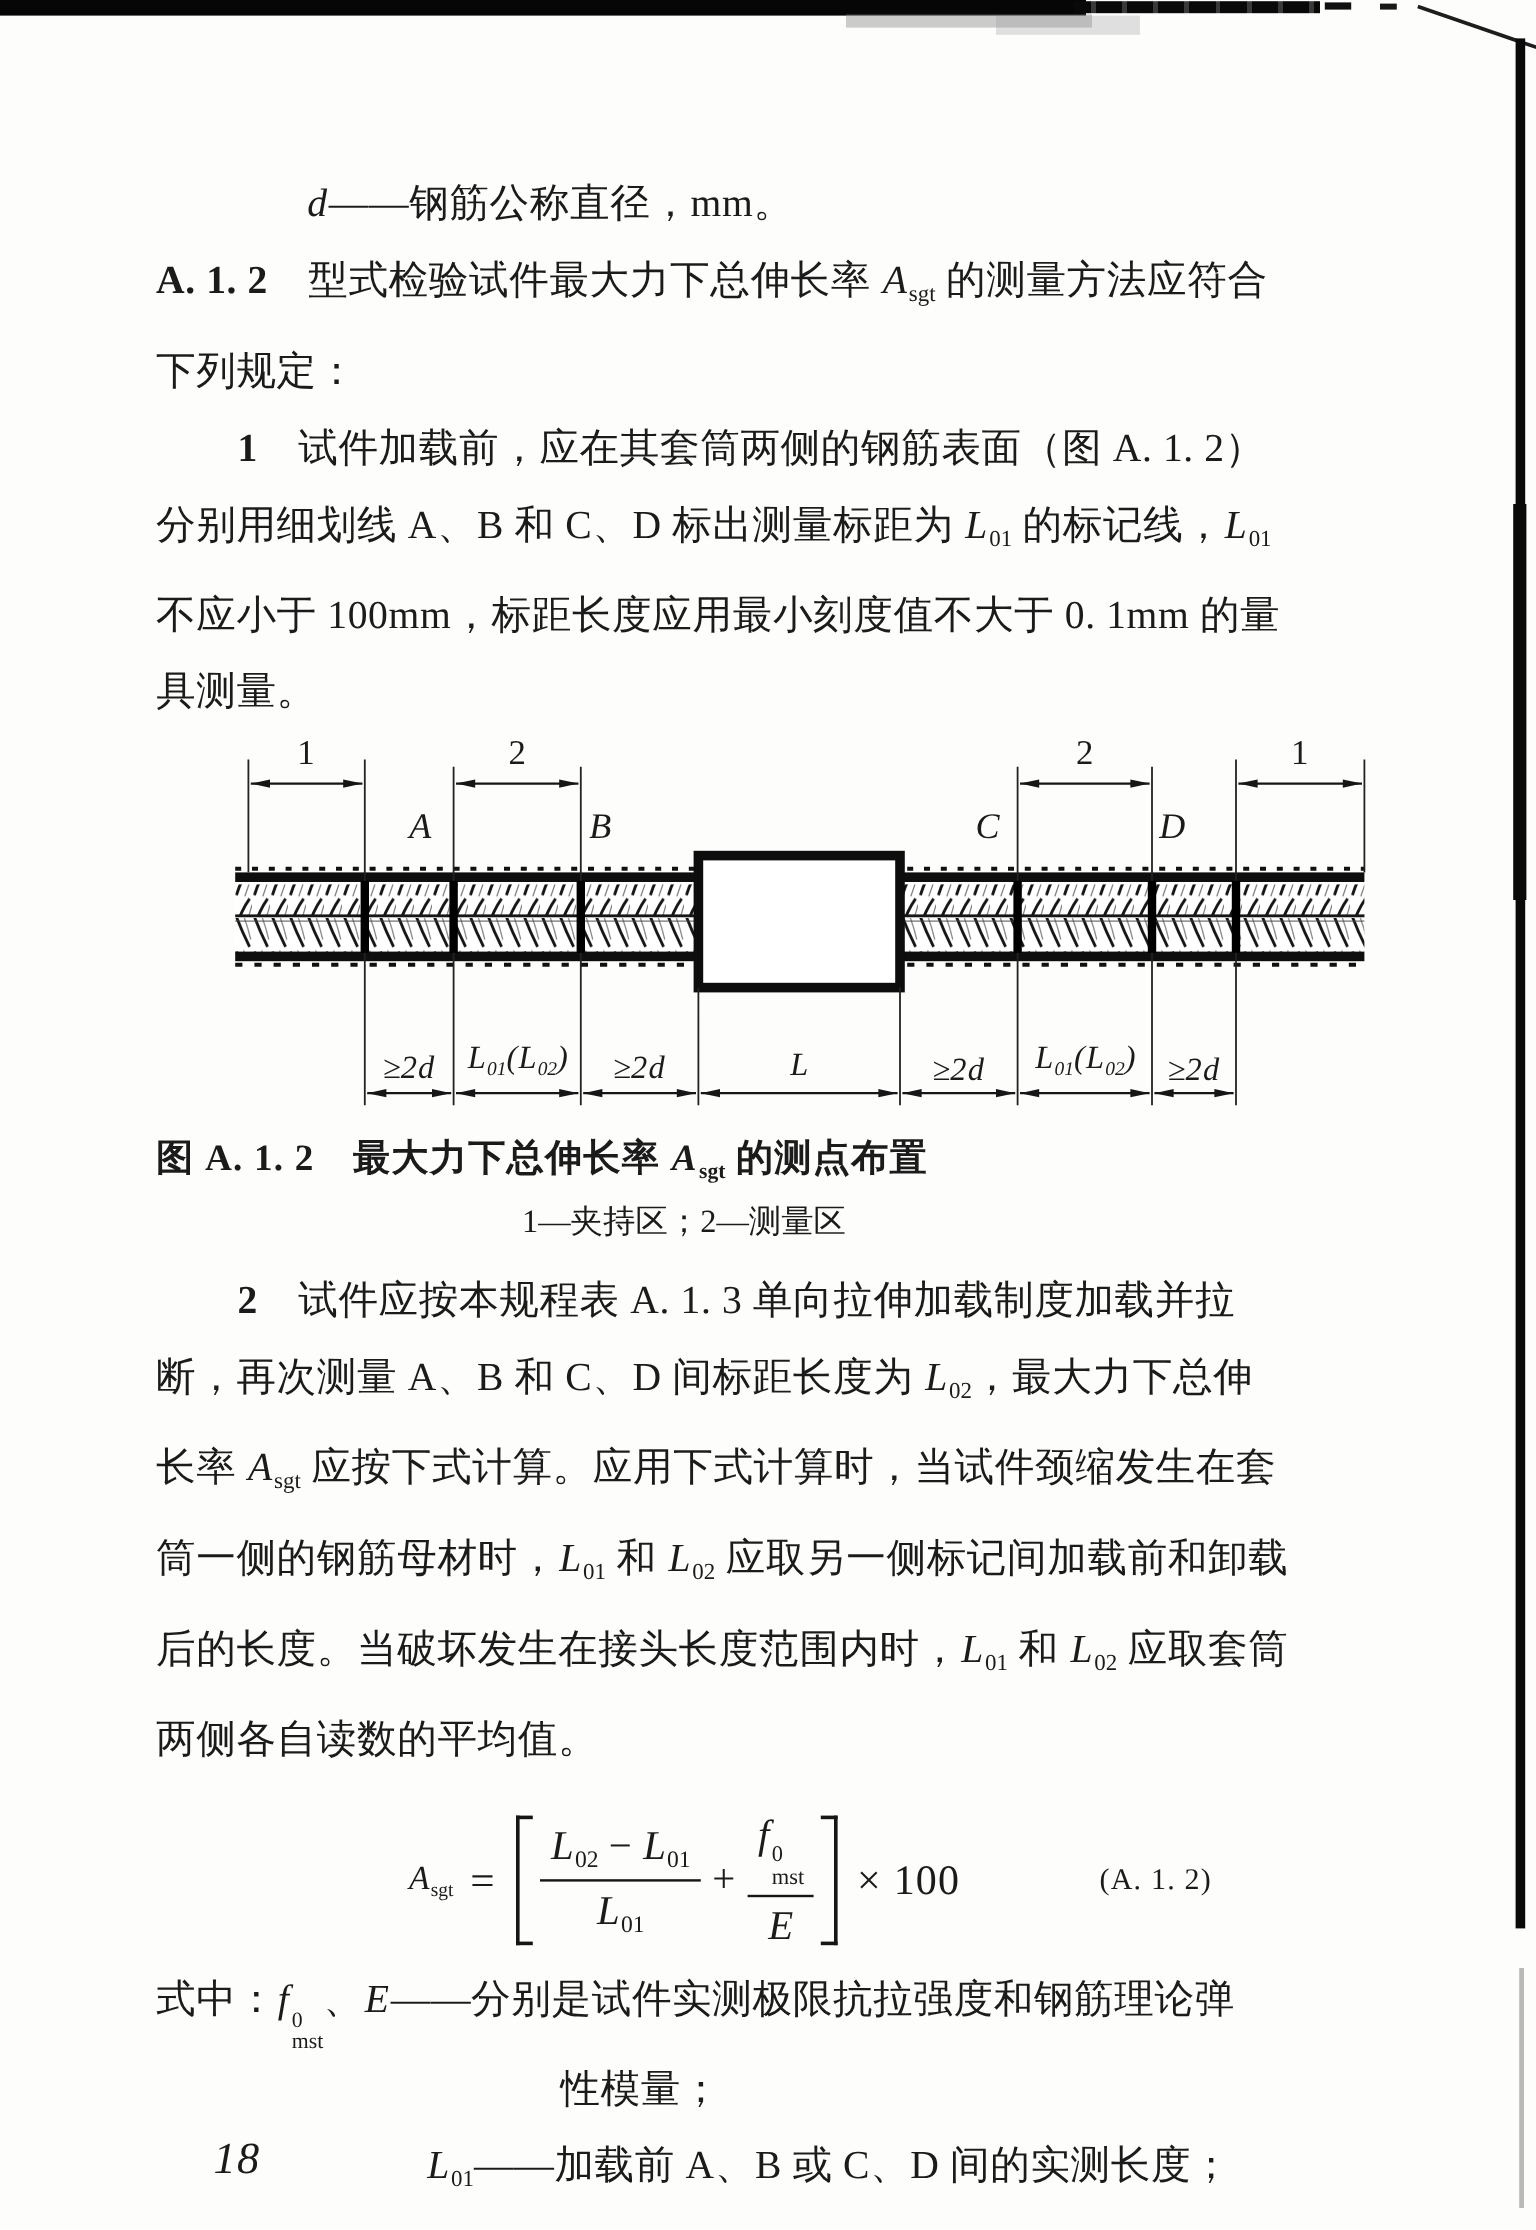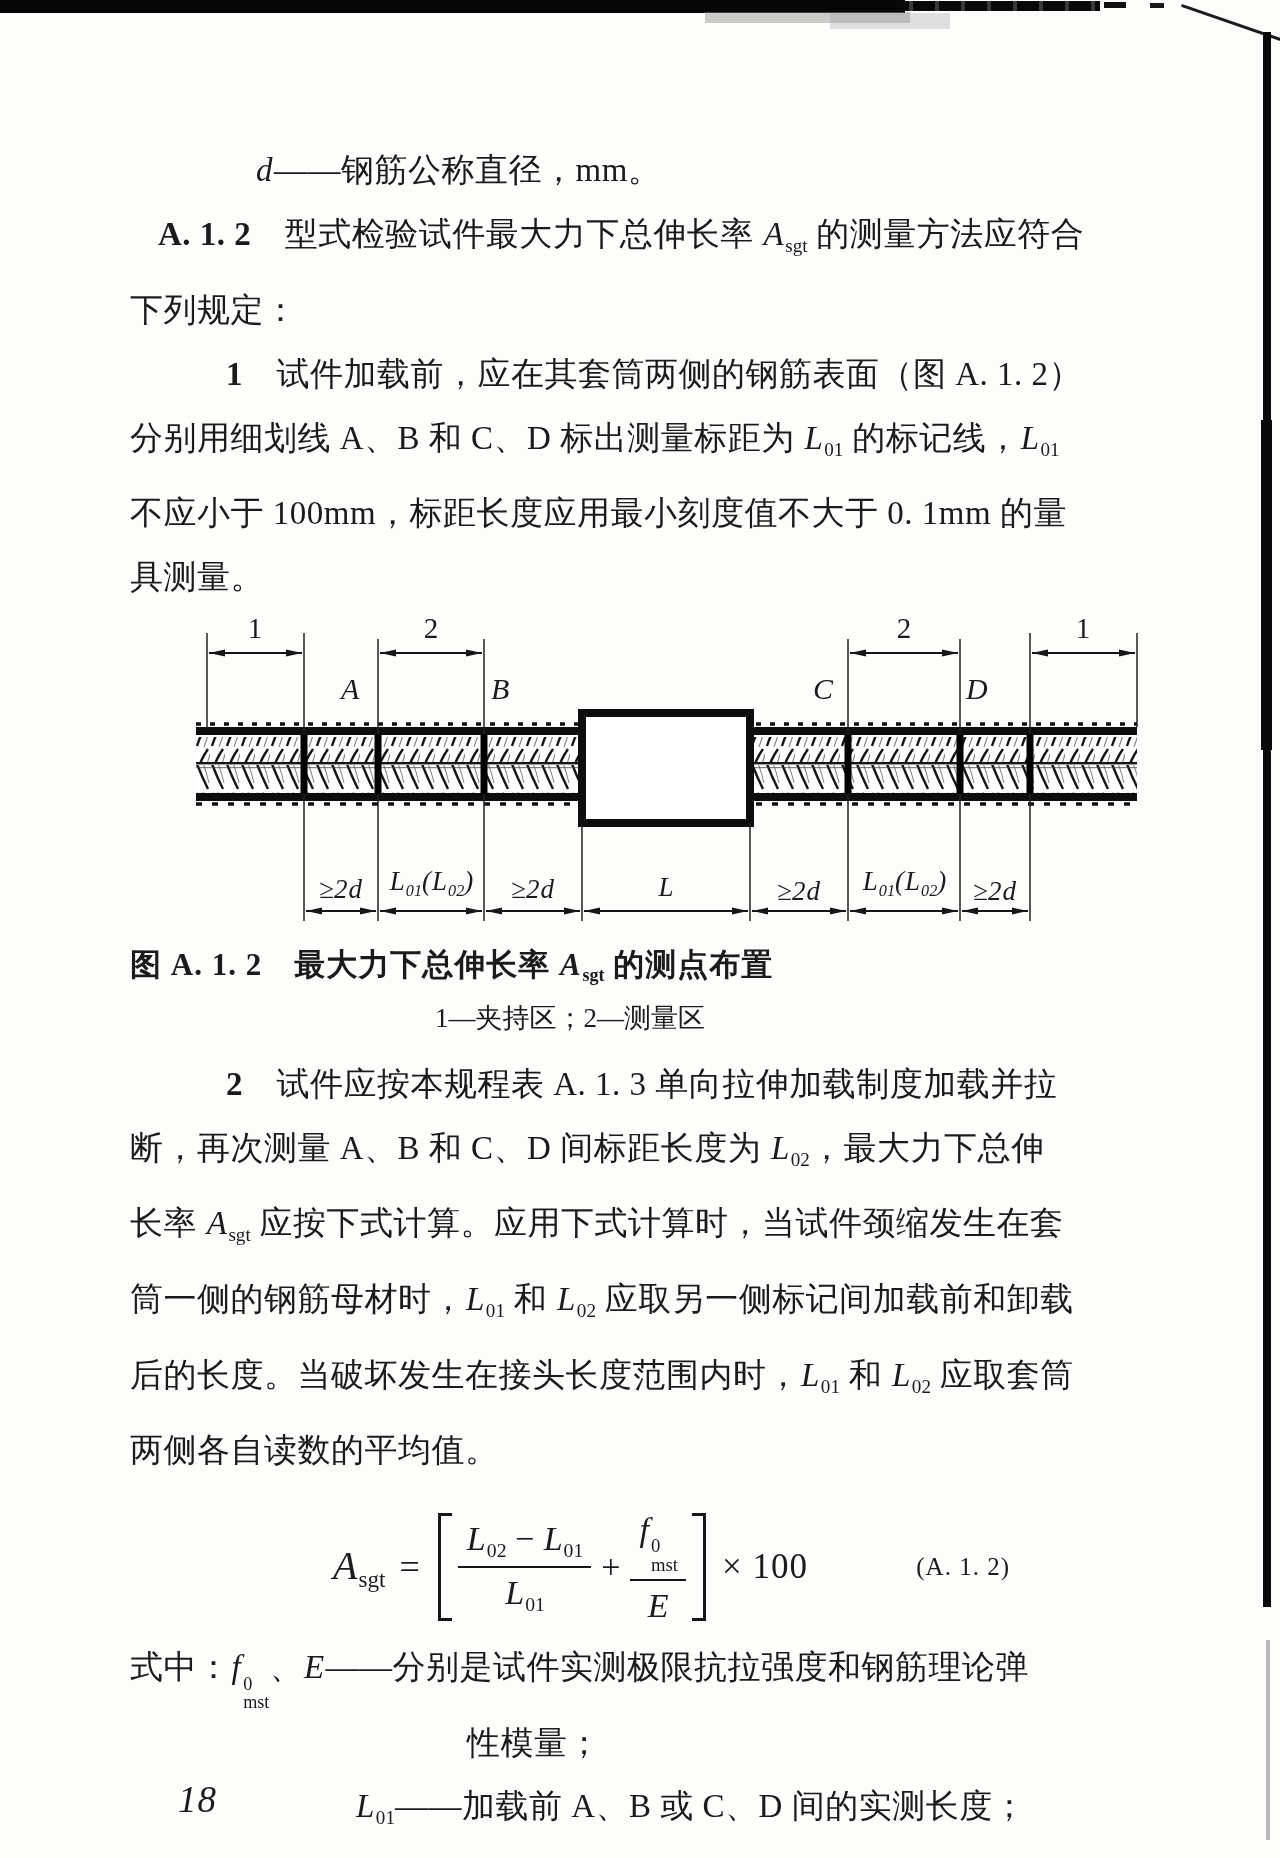--- a/index.html
+++ b/index.html
@@ -32,21 +32,21 @@
   }
   .tline{
     font-size:33px;
     line-height:64px;
     white-space:nowrap;
     letter-spacing:.5px;
   }
   .just{text-align:justify;text-align-last:justify;}
   .indent2{text-indent:68px;}
   .dline{margin-left:125px;}
-  b{font-weight:700;margin-left:28px;}
+  b{font-weight:700;}
   i{font-style:italic;padding:0 1px;}
   sub{font-size:.58em;vertical-align:-.35em;letter-spacing:0;}
   .ss{display:inline-flex;flex-direction:column;font-size:.55em;line-height:1.02;vertical-align:-.62em;text-align:left;margin-left:1px;letter-spacing:0;}
   .ss span{display:block;}
   
   .figure{
     position:relative;
     width:985px;
     height:312px;
     margin:8px 0 0 35px;
@@ -61,21 +61,21 @@
   }
   .fig-legend{text-align:center;font-size:27px;line-height:40px;white-space:nowrap;}
   .spacer14{height:14px;}
   
   .formula-row{
     position:relative;
     display:flex;justify-content:center;align-items:center;
     margin:26px 0 10px 0;height:118px;
   }
   .formula{display:inline-flex;align-items:center;font-size:36px;font-style:normal;}
-  .f-lhs{font-size:40px;font-family:Liberation Serif, serif;}
+  .f-lhs{font-size:28px;font-family:Liberation Serif, serif;}
   .f-eq{margin:0 14px;}
   .f-plus{margin:0 10px;font-size:34px;}
   .f-times{margin-left:14px;font-size:35px;letter-spacing:1px;}
   .frac{display:inline-flex;flex-direction:column;align-items:center;font-size:34px;line-height:1.15;}
   .frac .num{display:block;padding:0 8px 5px;border-bottom:2.5px solid #161616;}
   .frac .den{display:block;padding:5px 8px 0;}
   .bk{display:inline-block;width:11px;height:102px;border:3.5px solid #161616;}
   .bk-l{border-right:none;margin:0 6px 0 4px;}
   .bk-r{border-left:none;margin:0 2px 0 6px;}
   .eq-no{position:absolute;right:0;top:50%;transform:translateY(-50%);font-size:25px;letter-spacing:1px;}

